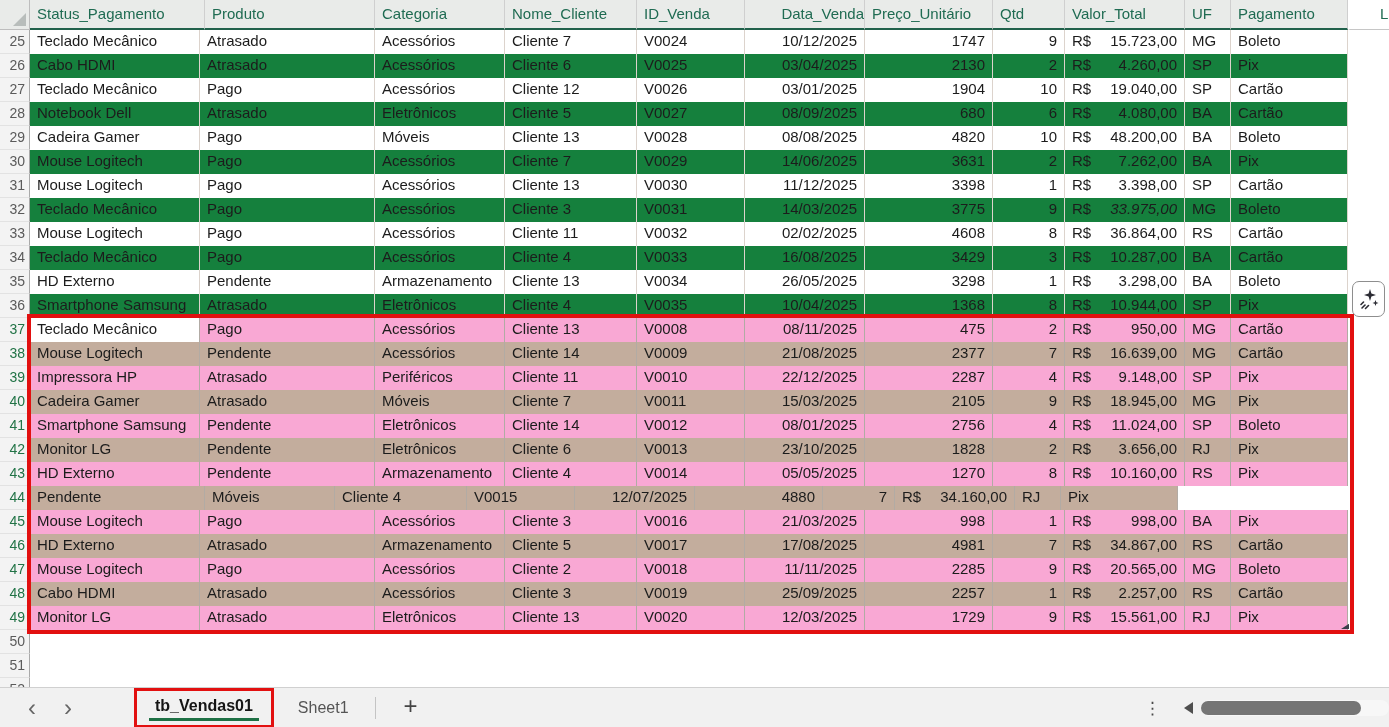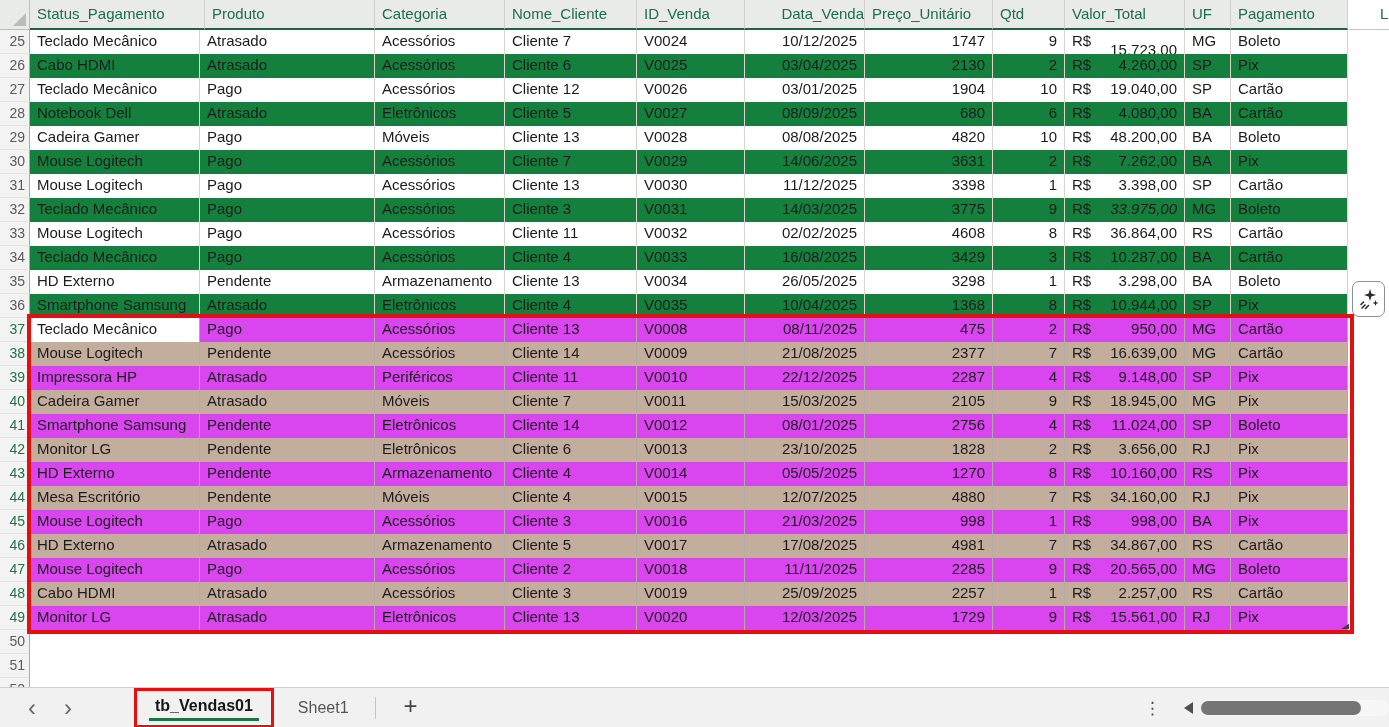--- a/index.html
+++ b/index.html
@@ -13,21 +13,21 @@
   .corner { width:30px; height:30px; position:relative; border-right:1px solid #BDBDBD; border-bottom:1px solid #BDBDBD; background:#E9EBE9; }
   .corner .tri { position:absolute; right:3px; bottom:3px; width:0; height:0;
     border-left:13px solid transparent; border-bottom:13px solid #B8BDBB; }
   .hcell { height:30px; padding:5px 0 0 7px; font-size:15px; color:#1F6B52;
     border-bottom:2px solid #21614B; border-right:1px solid #CFCFCF; white-space:nowrap; overflow:hidden; }
   .hcell.col-extra { border-bottom:1px solid #C6C6C6; border-left:2px solid #FFF; border-right:none; padding-left:30px; }
 
   .row { display:flex; height:24px; }
   .row.odd  { background:#FFFFFF; }
   .row.even { background:#15803d; }
-  .row.sel.odd  { background:#d946ef; }
+  .row.sel.odd  { background:#f9a8d4; }
   .row.sel.even { background:#C3AD9D; }
   .row.plain { background:#fff; }
 
   .rownum { width:30px; height:24px; background:#F3F3F3; color:#5A5A5A; font-size:14px;
     text-align:right; padding:3px 4px 0 0; border-right:1px solid #A9A9A9; border-bottom:1px solid #E2E2E2; }
   .row.sel .rownum { color:#217346; }
 
   .cell { height:24px; font-size:15px; color:#1C1C1C; padding:2px 7px 0 7px;
     white-space:nowrap; overflow:hidden; border-right:1px solid #DCD3CC; }
   .row.sel .cell { border-right-color:#B2ABA4; }
@@ -110,21 +110,21 @@
           <div class="cell col-produto al-left">Teclado Mecânico</div>
           <div class="cell col-status al-left">Atrasado</div>
           <div class="cell col-categoria al-left">Acessórios</div>
           <div class="cell col-cliente al-left">Cliente 7</div>
           <div class="cell col-id al-left">V0024</div>
           <div class="cell col-data al-right">10/12/2025</div>
           <div class="cell col-preco al-right">1747</div>
           <div class="cell col-qtd al-right">9</div>
           <div class="cell col-valor al-accounting">
             <div class="" style="display: inline;">R$</div>
-            <div class="" style="display: inline; margin-top: 9px;">15.723,00</div>
+            <div class="" style="display: inline;">15.723,00</div>
           </div>
           <div class="cell col-uf al-left">MG</div>
           <div class="cell col-pagamento al-left">Boleto</div>
           <div class="cell col-extra"></div>
         </div>
         <div class="row even">
           <div class="rownum">26</div>
           <div class="cell col-produto al-left">Cabo HDMI</div>
           <div class="cell col-status al-left">Atrasado</div>
           <div class="cell col-categoria al-left">Acessórios</div>
@@ -442,21 +442,20 @@
           <div class="cell col-valor al-accounting">
             <div class="" style="display: inline;">R$</div>
             <div class="" style="display: inline;">10.160,00</div>
           </div>
           <div class="cell col-uf al-left">RS</div>
           <div class="cell col-pagamento al-left">Pix</div>
           <div class="cell col-extra"></div>
         </div>
         <div class="row even sel">
           <div class="rownum">44</div>
-          <div class="cell col-produto al-left">Mesa Escritório</div>
           <div class="cell col-status al-left">Pendente</div>
           <div class="cell col-categoria al-left">Móveis</div>
           <div class="cell col-cliente al-left">Cliente 4</div>
           <div class="cell col-id al-left">V0015</div>
           <div class="cell col-data al-right">12/07/2025</div>
           <div class="cell col-preco al-right">4880</div>
           <div class="cell col-qtd al-right">7</div>
           <div class="cell col-valor al-accounting">
             <div class="" style="display: inline;">R$</div>
             <div class="" style="display: inline; text-align: right;">34.160,00</div>

